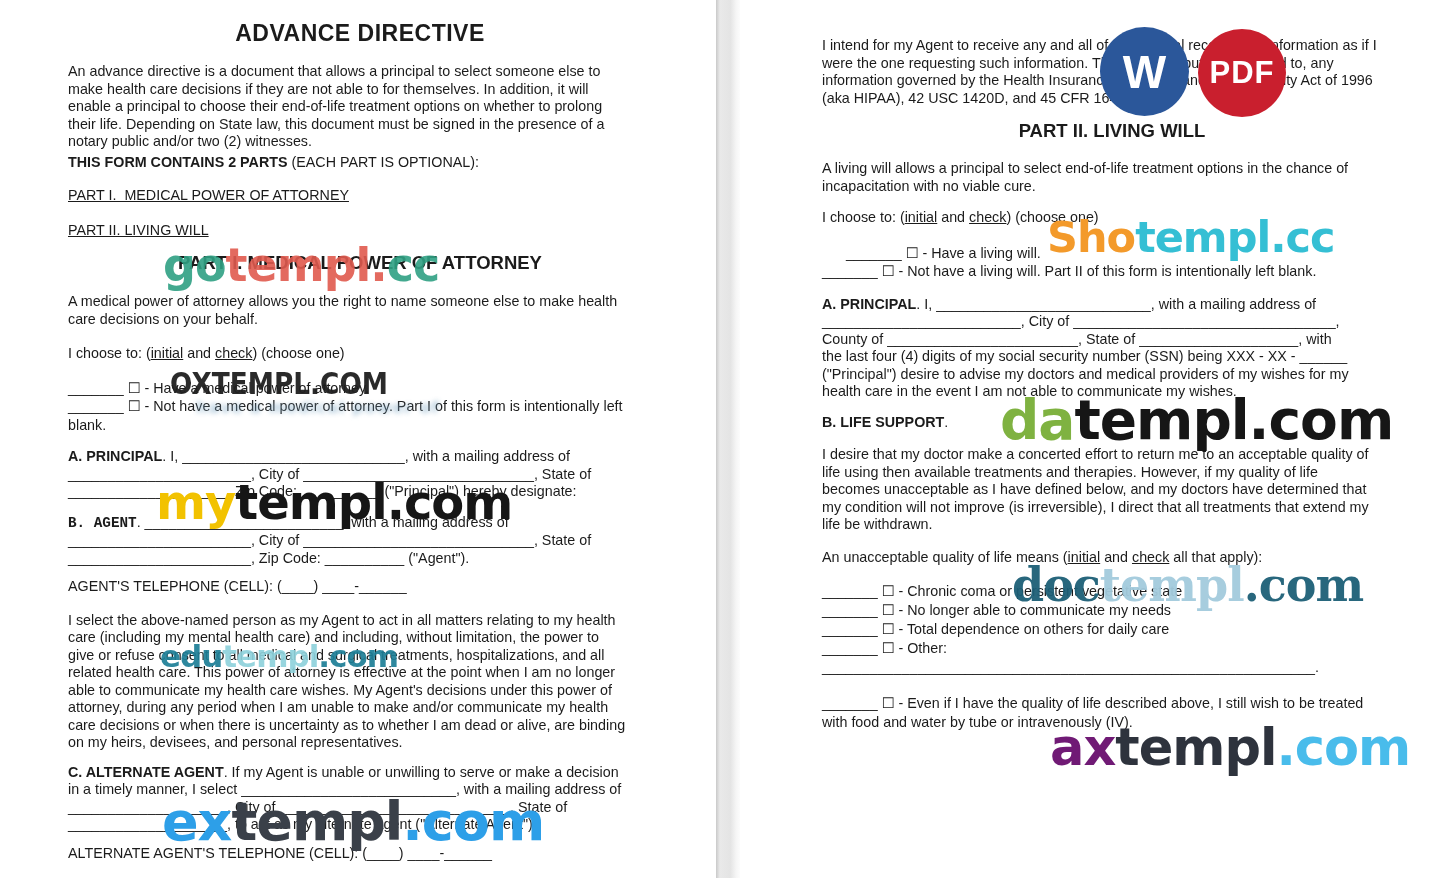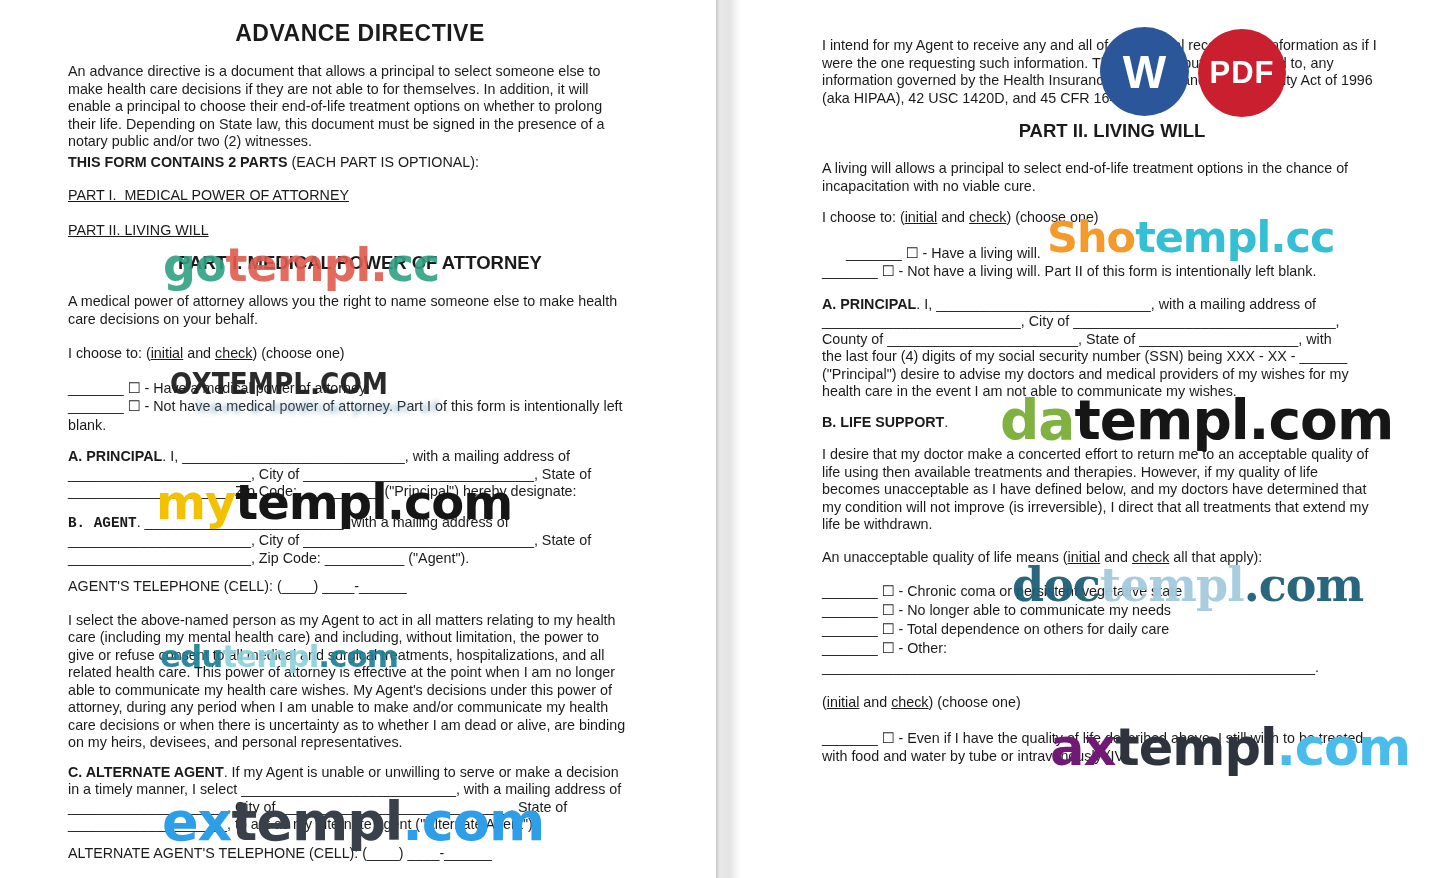--- a/index.html
+++ b/index.html
@@ -113,21 +113,20 @@
 becomes unacceptable as I have defined below, and my doctors have determined that
 my condition will not improve (is irreversible), I direct that all treatments that extend my
 life be withdrawn.</div>
   <div class="t m-unacc"><span>An unacceptable quality of life means (</span><span style="text-decoration: underline;">initial</span><span> and </span><span style="text-decoration: underline;">check</span><span> all that apply):</span></div>
   <div class="m-list">
     <div class="t list">_______ ☐ - Chronic coma or persistent vegetative state</div>
     <div class="t list">_______ ☐ - No longer able to communicate my needs</div>
     <div class="t list">_______ ☐ - Total dependence on others for daily care</div>
     <div class="t list">_______ ☐ - Other: ______________________________________________________________.</div>
   </div>
-  <div class="t m-ic"><span>(</span><span style="text-decoration: underline;">initial</span><span> and </span><span style="text-decoration: underline;">check</span><span>) (choose one)</span></div>
   <div class="t cb m-f1">_______ ☐ - Even if I have the quality of life described above, I still wish to be treated
 with food and water by tube or intravenously (IV).</div>
 </div>
 
 <div class="badge badge-word">W</div>
 <div class="badge badge-pdf">PDF</div>
 
 <div class="wm wm-gotempl"><span style="color: rgb(47, 160, 131);">go</span><span style="color: rgb(224, 90, 78);">templ.</span><span style="color: rgb(47, 160, 131);">cc</span></div>
 <div class="wm wm-oxtempl"><span style="color: rgb(31, 31, 31);">OXTEMPL.COM</span></div>
 <div class="wm wm-ghost"><span style="color: rgb(125, 167, 196);">have a medical power of</span></div>

